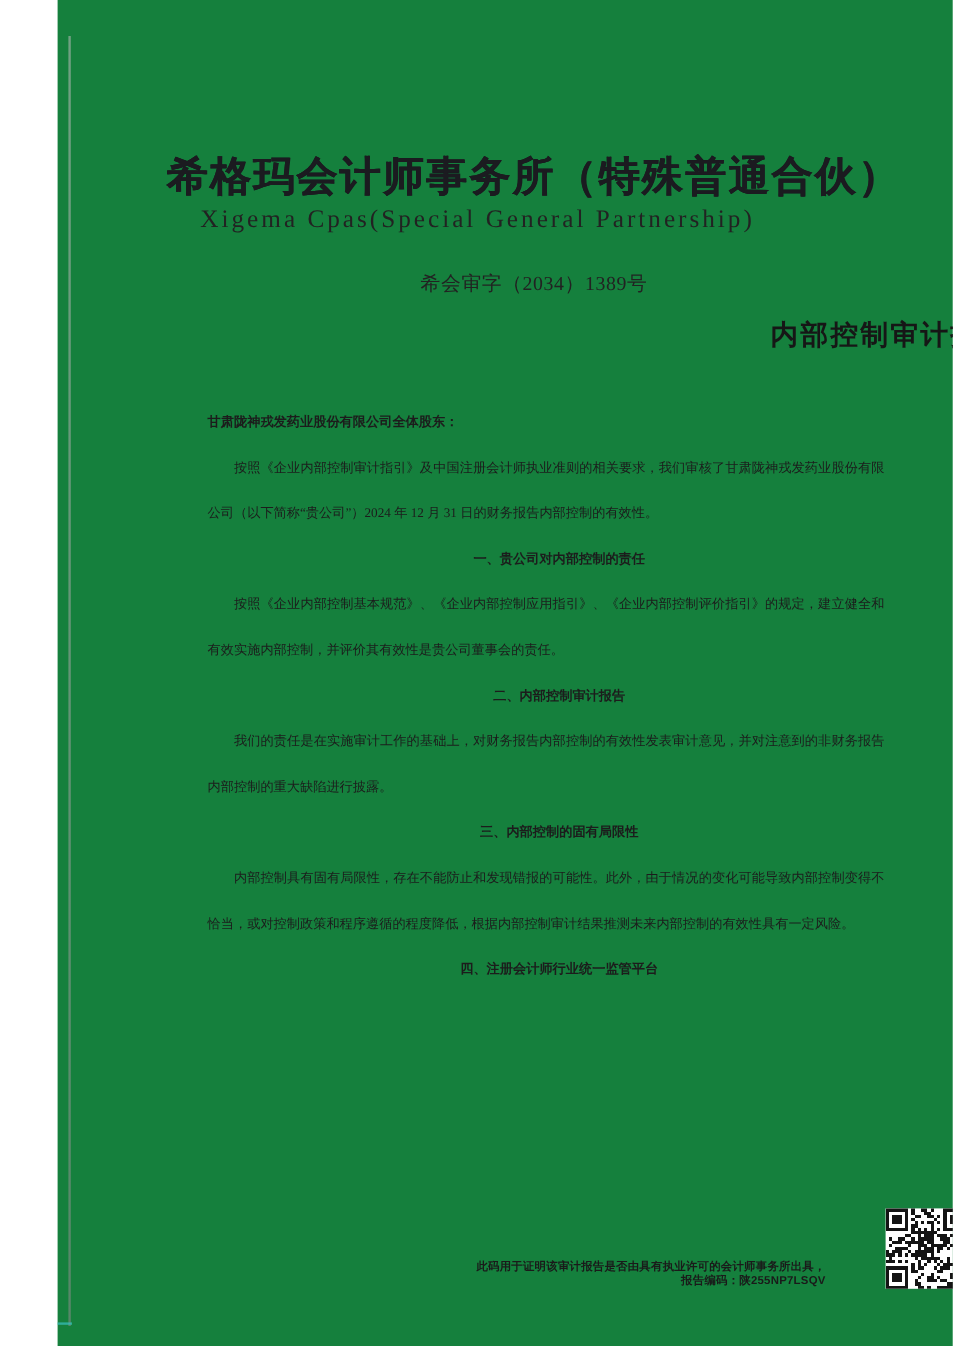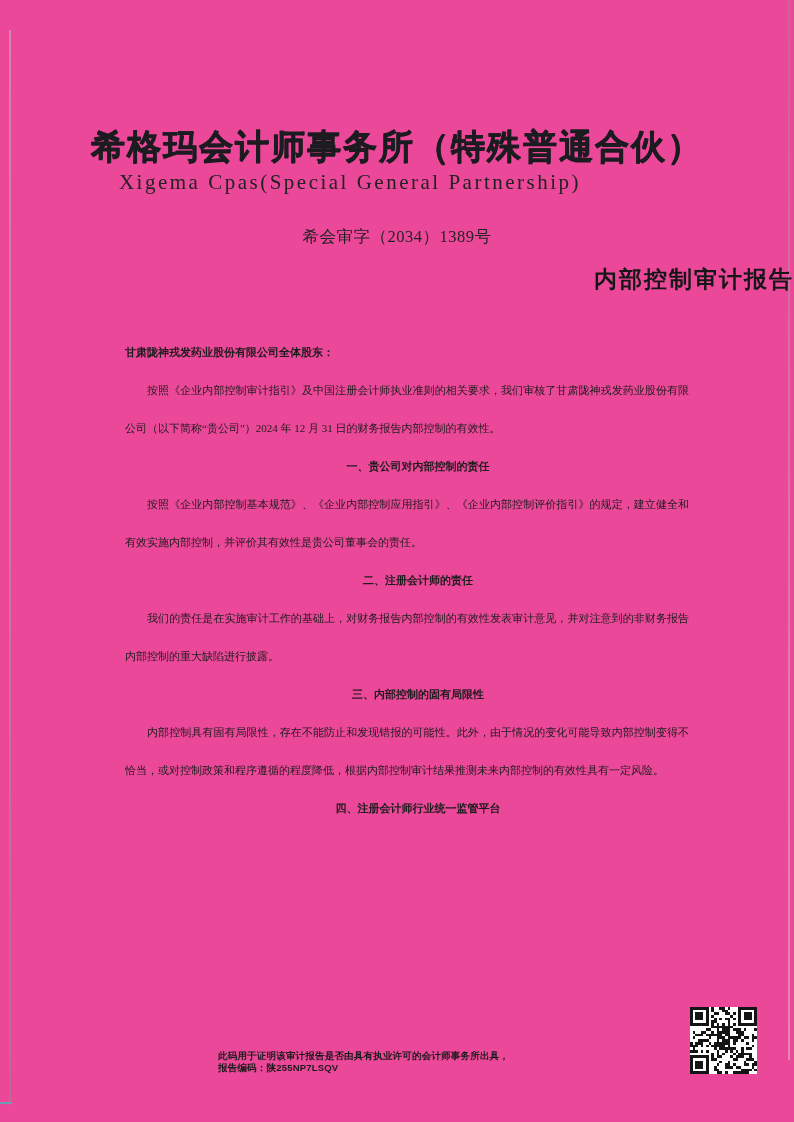--- a/index.html
+++ b/index.html
@@ -5,22 +5,23 @@
   * { margin:0; padding:0; box-sizing:border-box; }
   html,body { width:794px; height:1122px; }
   body {
     font-family:"Liberation Serif", serif;
     background:#ffffff;
     position:relative;
     overflow:hidden;
   }
   .page {
     position:absolute; inset:0;
-    background:#ec4899;
+    background:#15803d;
     color:#1e1e1e;
+    margin-left:48px;
   }
   
   .edge-left {
     position:absolute; left:9px; top:30px; width:2px; height:1075px;
     background:linear-gradient(#bbb, #9a9a9a 70%, #8b8b8b);
     opacity:.55;
   }
   .edge-right {
     position:absolute; left:788px; top:0; width:2px; height:1060px;
     background:linear-gradient(#8f8f8f, #c0c0c0 60%, #d8d8d8);
@@ -69,20 +70,21 @@
     font-weight:bold; text-align:left;
   }
   .para { text-indent:2em; }
   .sec-heading {
     font-family:Liberation Serif, serif;
     font-weight:bold; text-indent:2em; text-align:center;
   }
   
   .foot-text {
     position:absolute; right:106px; top:1050px; width:470px;
+    text-align:right;
     font-family:"Liberation Sans", sans-serif;
     font-size:9.5px; font-weight:bold; line-height:12px;
     color:#1a1a1a; letter-spacing:.2px;
   }
   .qr {
     position:absolute; left:690px; top:1007px; width:67px; height:67px;
     background:#fff;
   }
 </style>
 </head>
@@ -100,21 +102,21 @@
   <div class="doc-number">希会审字（2034）1389号</div>
   <div class="report-title">内部控制审计报告</div>
 
   <div class="body">
     <p class="salutation">甘肃陇神戎发药业股份有限公司全体股东：</p>
     <p class="para">按照《企业内部控制审计指引》及中国注册会计师执业准则的相关要求，我们审核了甘肃陇神戎发药业股份有限公司（以下简称“贵公司”）2024 年 12 月 31 日的财务报告内部控制的有效性。</p>
 
     <p class="sec-heading">一、贵公司对内部控制的责任</p>
     <p class="para">按照《企业内部控制基本规范》、《企业内部控制应用指引》、《企业内部控制评价指引》的规定，建立健全和有效实施内部控制，并评价其有效性是贵公司董事会的责任。</p>
 
-    <p class="sec-heading">二、注册会计师的责任</p>
+    <p class="sec-heading">二、内部控制审计报告</p>
     <p class="para">我们的责任是在实施审计工作的基础上，对财务报告内部控制的有效性发表审计意见，并对注意到的非财务报告内部控制的重大缺陷进行披露。</p>
 
     <p class="sec-heading">三、内部控制的固有局限性</p>
     <p class="para">内部控制具有固有局限性，存在不能防止和发现错报的可能性。此外，由于情况的变化可能导致内部控制变得不恰当，或对控制政策和程序遵循的程度降低，根据内部控制审计结果推测未来内部控制的有效性具有一定风险。</p>
 
     <p class="sec-heading">四、注册会计师行业统一监管平台</p>
   </div>
 
   <div class="foot-text">
     <div>此码用于证明该审计报告是否由具有执业许可的会计师事务所出具，</div>

